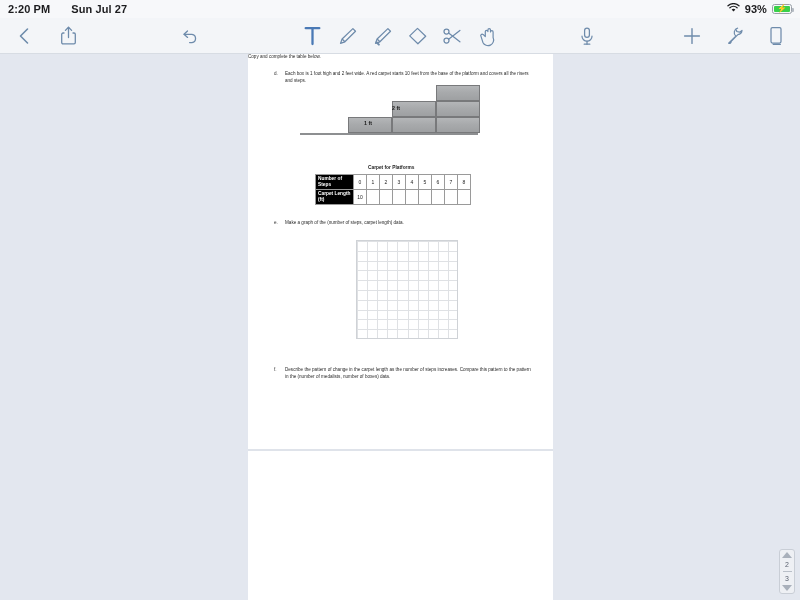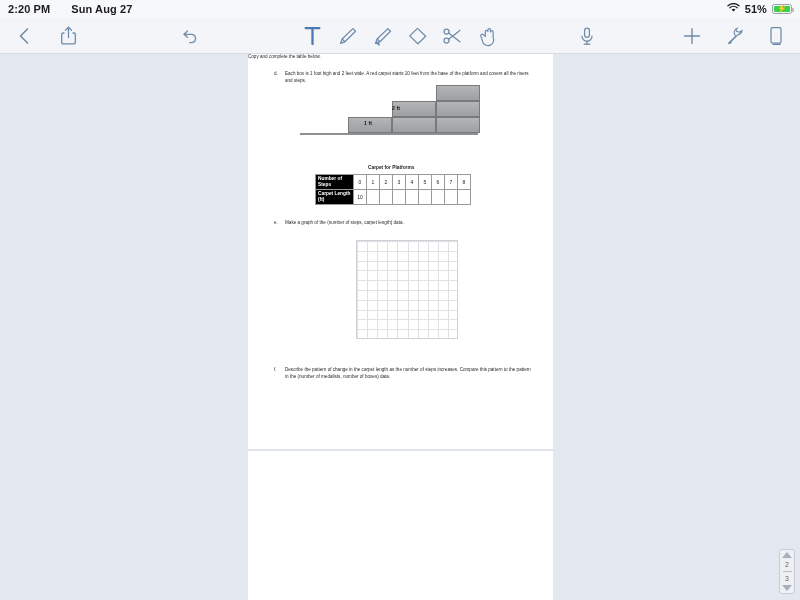--- a/index.html
+++ b/index.html
@@ -191,31 +191,31 @@
     font-size: 7px; color: #5b6270; line-height: 11px;
   }
   #stepper-divider { width: 9px; height: 1px; background: #b9bfc8; }
 </style>
 </head>
 <body>
 
 <div id="status-bar">
   <div id="status-left">
     <span class="status-text">2:20 PM</span>
-    <span class="status-text">Sun Aug 27</span>
+    <span class="status-text">Sun Jul 27</span>
   </div>
   <div id="status-right">
     <span>
       <svg width="13" height="10" viewBox="0 0 13 10">
         <path d="M6.5 8.6 L4.6 6.5 A3 3 0 0 1 8.4 6.5 Z" fill="#1c1c1e"></path>
         <path d="M2.9 4.8 A5.4 5.4 0 0 1 10.1 4.8" stroke="#1c1c1e" stroke-width="1.3" fill="none" stroke-linecap="round"></path>
         <path d="M1 2.7 A8.2 8.2 0 0 1 12 2.7" stroke="#1c1c1e" stroke-width="1.3" fill="none" stroke-linecap="round"></path>
       </svg>
     </span>
-    <span class="status-text">51%</span>
+    <span class="status-text">93%</span>
     <span class="battery-body">
       <span class="battery-fill"></span>
       <span class="battery-cap"></span>
       <span class="bolt">⚡</span>
     </span>
   </div>
 </div>
 
 <div id="toolbar">
 

